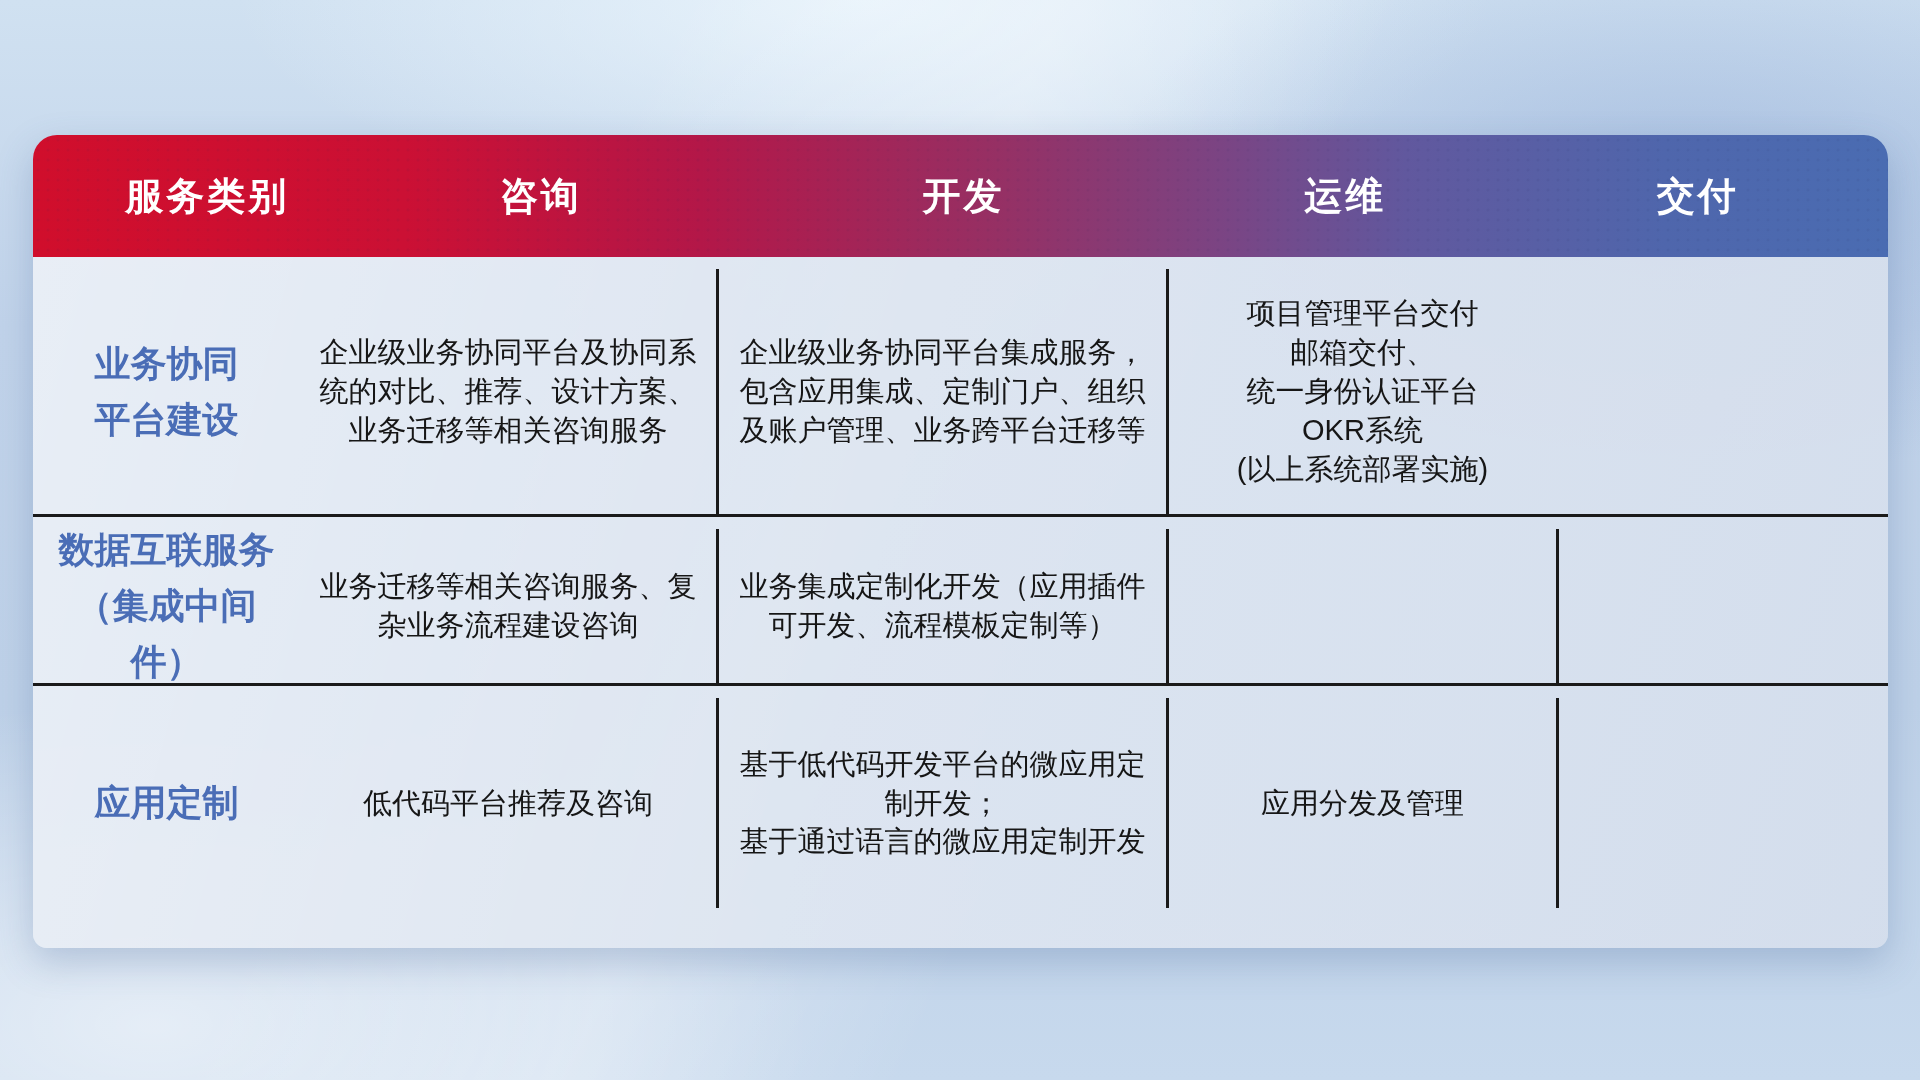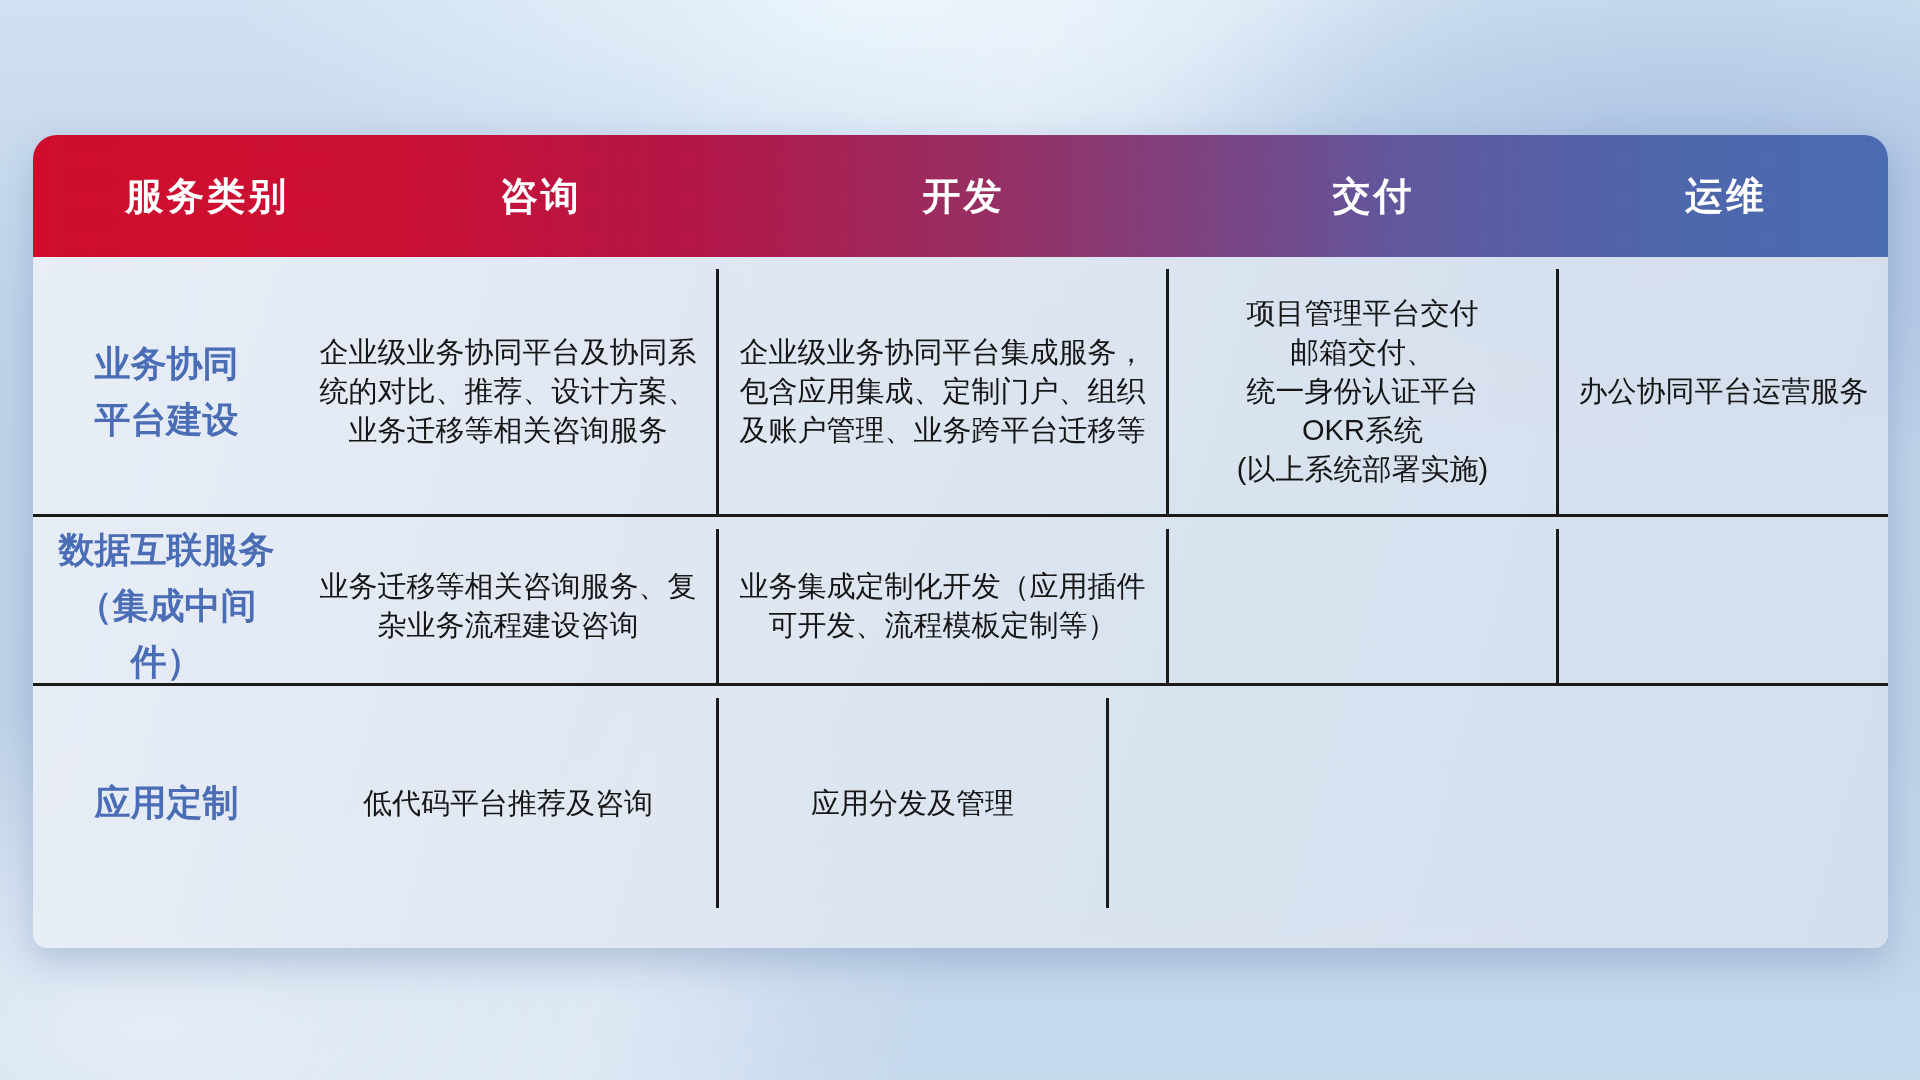--- a/index.html
+++ b/index.html
@@ -81,56 +81,58 @@
 </head>
 <body>
 
 <div class="stage">
   <div class="table-card">
 
     <div class="thead">
       <div class="th col-c">服务类别</div>
       <div class="th col-1">咨询</div>
       <div class="th col-2">开发</div>
+      <div class="th col-4">运维</div>
       <div class="th col-3">交付</div>
-      <div class="th col-4">运维</div>
     </div>
 
     <div class="tbody">
 
       <div class="tr r1">
         <div class="td cat  col-c">业务协同
 平台建设</div>
         <div class="td cell col-1">企业级业务协同平台及协同系
 统的对比、推荐、设计方案、
 业务迁移等相关咨询服务</div>
         <div class="td cell col-2">企业级业务协同平台集成服务，
 包含应用集成、定制门户、组织
 及账户管理、业务跨平台迁移等</div>
         <div class="td cell col-3">项目管理平台交付
 邮箱交付、
 统一身份认证平台
 OKR系统
 (以上系统部署实施)</div>
-        <div class="td cell col-4">办公协同平台运营服务</div>
       </div>
 
       <div class="tr r2">
         <div class="td cat  col-c">数据互联服务
 （集成中间件）</div>
         <div class="td cell col-1">业务迁移等相关咨询服务、复
 杂业务流程建设咨询</div>
         <div class="td cell col-2">业务集成定制化开发（应用插件
 可开发、流程模板定制等）</div>
         <div class="td cell col-3"></div>
         <div class="td cell col-4"></div>
       </div>
 
       <div class="tr r3">
         <div class="td cat  col-c">应用定制</div>
         <div class="td cell col-1">低代码平台推荐及咨询</div>
+        <div class="td cell col-2">基于低代码开发平台的微应用定
+制开发；
+基于通过语言的微应用定制开发</div>
         <div class="td cell col-3">应用分发及管理</div>
         <div class="td cell col-4"></div>
       </div>
 
     </div>
   </div>
 </div>
 
 </body></html>

